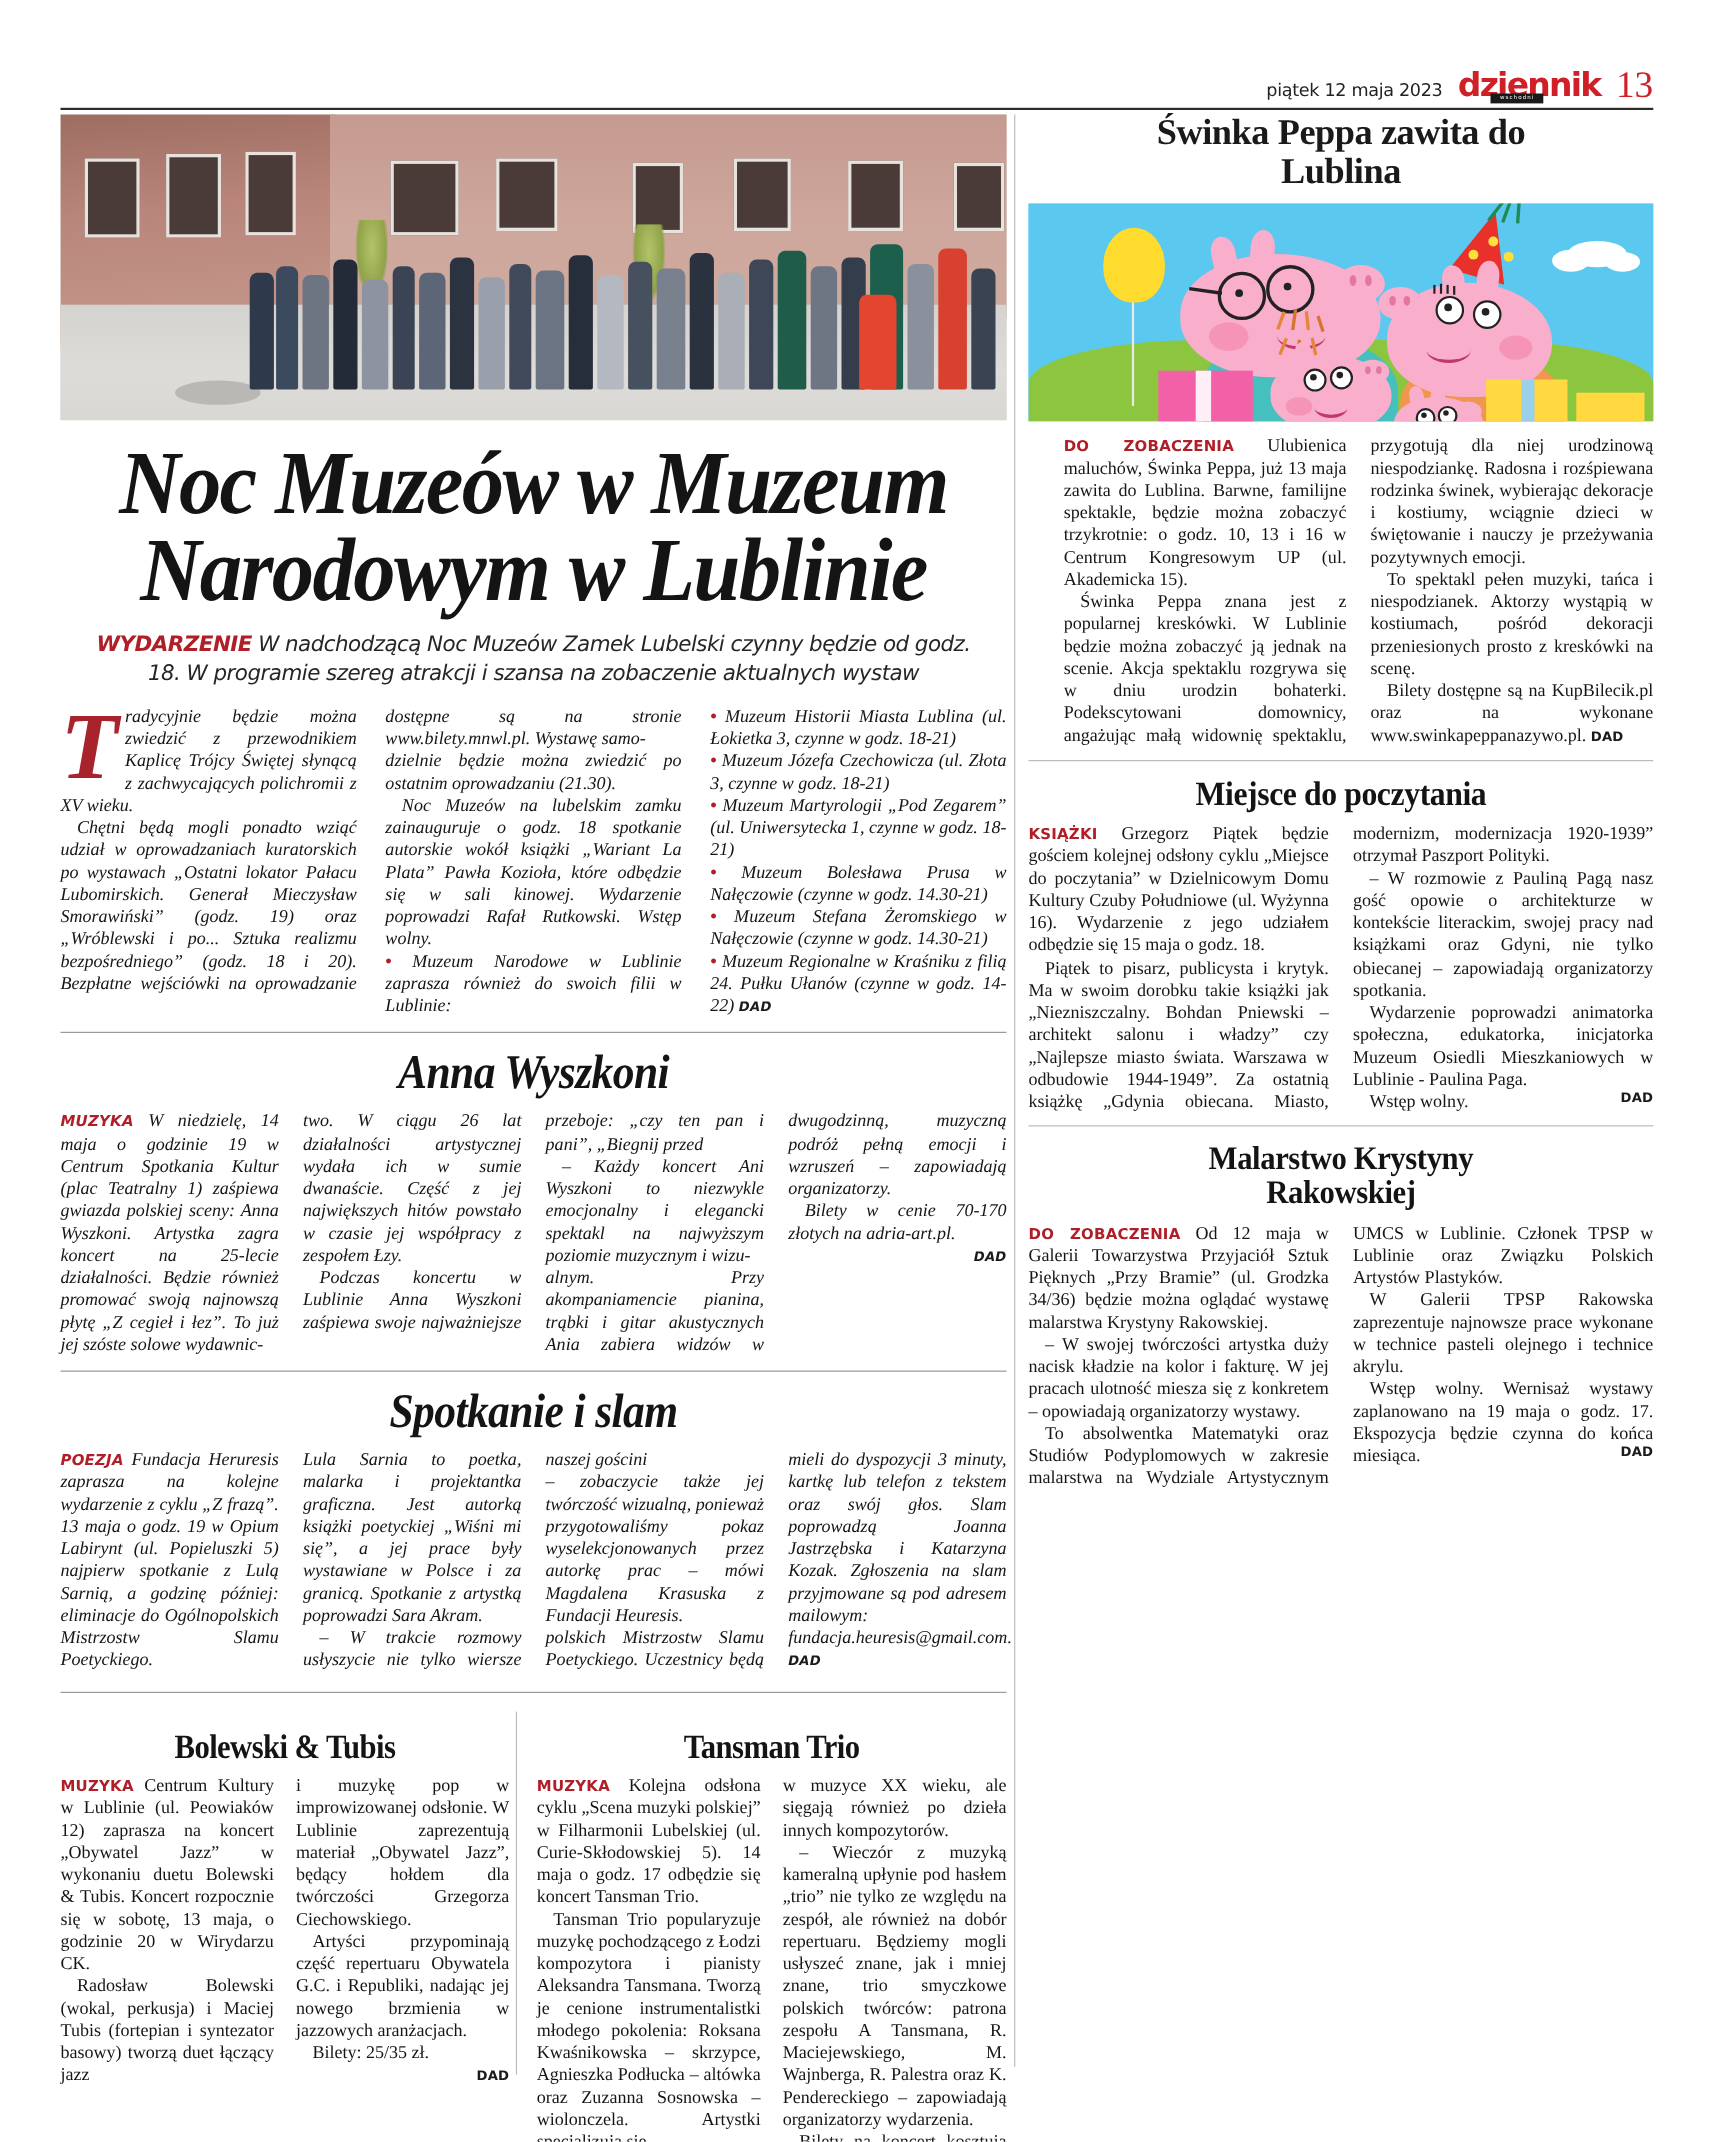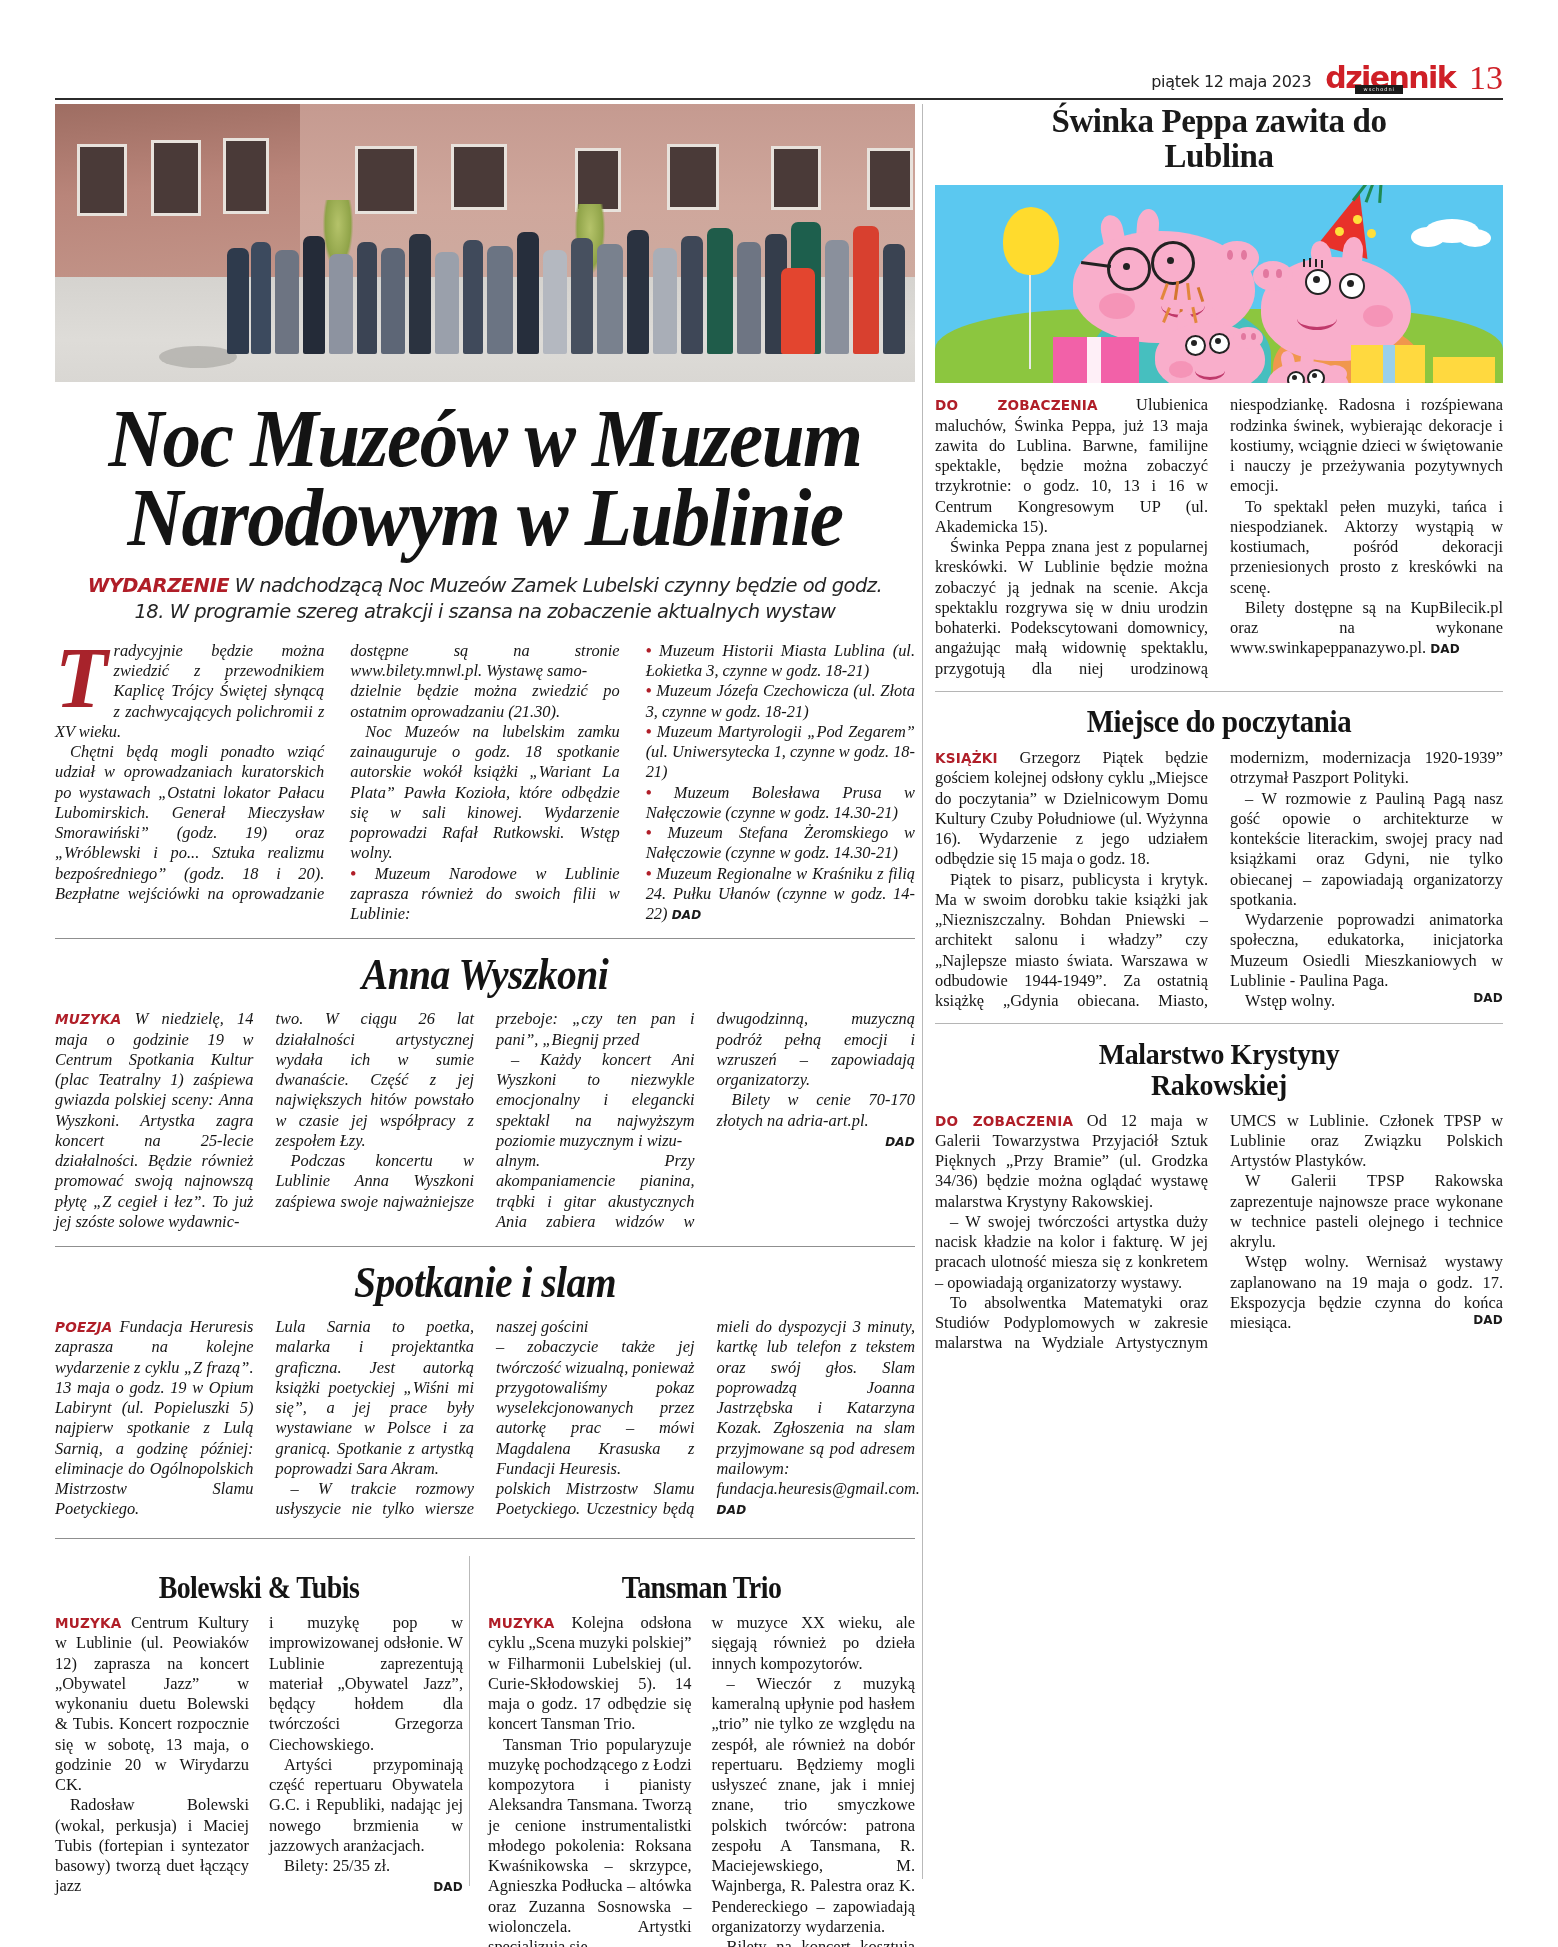--- a/index.html
+++ b/index.html
@@ -413,21 +413,21 @@
         <div class="pupil" style="left:47px;top:22px;width:5px;height:5px;"></div>
       </div>
 
       <div class="gift" style="left:118px;top:152px;width:86px;height:60px;"></div>
       <div class="gift-rb" style="left:152px;top:152px;width:14px;height:60px;"></div>
       <div class="gift" style="right:78px;top:160px;width:74px;height:52px;background:#ffd93f;"></div>
       <div class="gift-rb" style="right:108px;top:160px;width:12px;height:52px;background:#9ad0ea;opacity:1;"></div>
       <div class="gift" style="right:8px;top:172px;width:62px;height:44px;background:#ffd93f;"></div>
     </div>
 
-    <div class="cols2 rt-body" style="margin-top:12px;">
+    <div class="cols2 rt-body" style="margin-top:12px;margin-left:32px;">
       <p class="noind"><span class="kicker-red">DO ZOBACZENIA</span><span> Ulubienica maluchów, Świnka Peppa, już 13 maja zawita do Lublina. Barwne, familijne spektakle, będzie można zobaczyć trzykrotnie: o godz. 10, 13 i 16 w Centrum Kongresowym UP (ul. Akademicka 15).</span></p>
       <p>Świnka Peppa znana jest z popularnej kreskówki. W Lublinie będzie można zobaczyć ją jednak na scenie. Akcja spektaklu rozgrywa się w dniu urodzin bohaterki. Podekscytowani domownicy, angażując małą widownię spektaklu, przygotują dla niej urodzinową niespodziankę. Radosna i rozśpiewana rodzinka świnek, wybierając dekoracje i kostiumy, wciągnie dzieci w świętowanie i nauczy je przeżywania pozytywnych emocji.</p>
       <p>To spektakl pełen muzyki, tańca i niespodzianek. Aktorzy wystąpią w kostiumach, pośród dekoracji przeniesionych prosto z kreskówki na scenę.</p>
       <p><span>Bilety dostępne są na KupBilecik.pl oraz na wykonane www.swinkapeppanazywo.pl.</span> <span class="dad">DAD</span></p>
     </div>
 
     <hr class="sep-thin">
 
     <h3 class="rsect big">Miejsce do poczytania</h3>
     <div class="cols2 rt-body">

